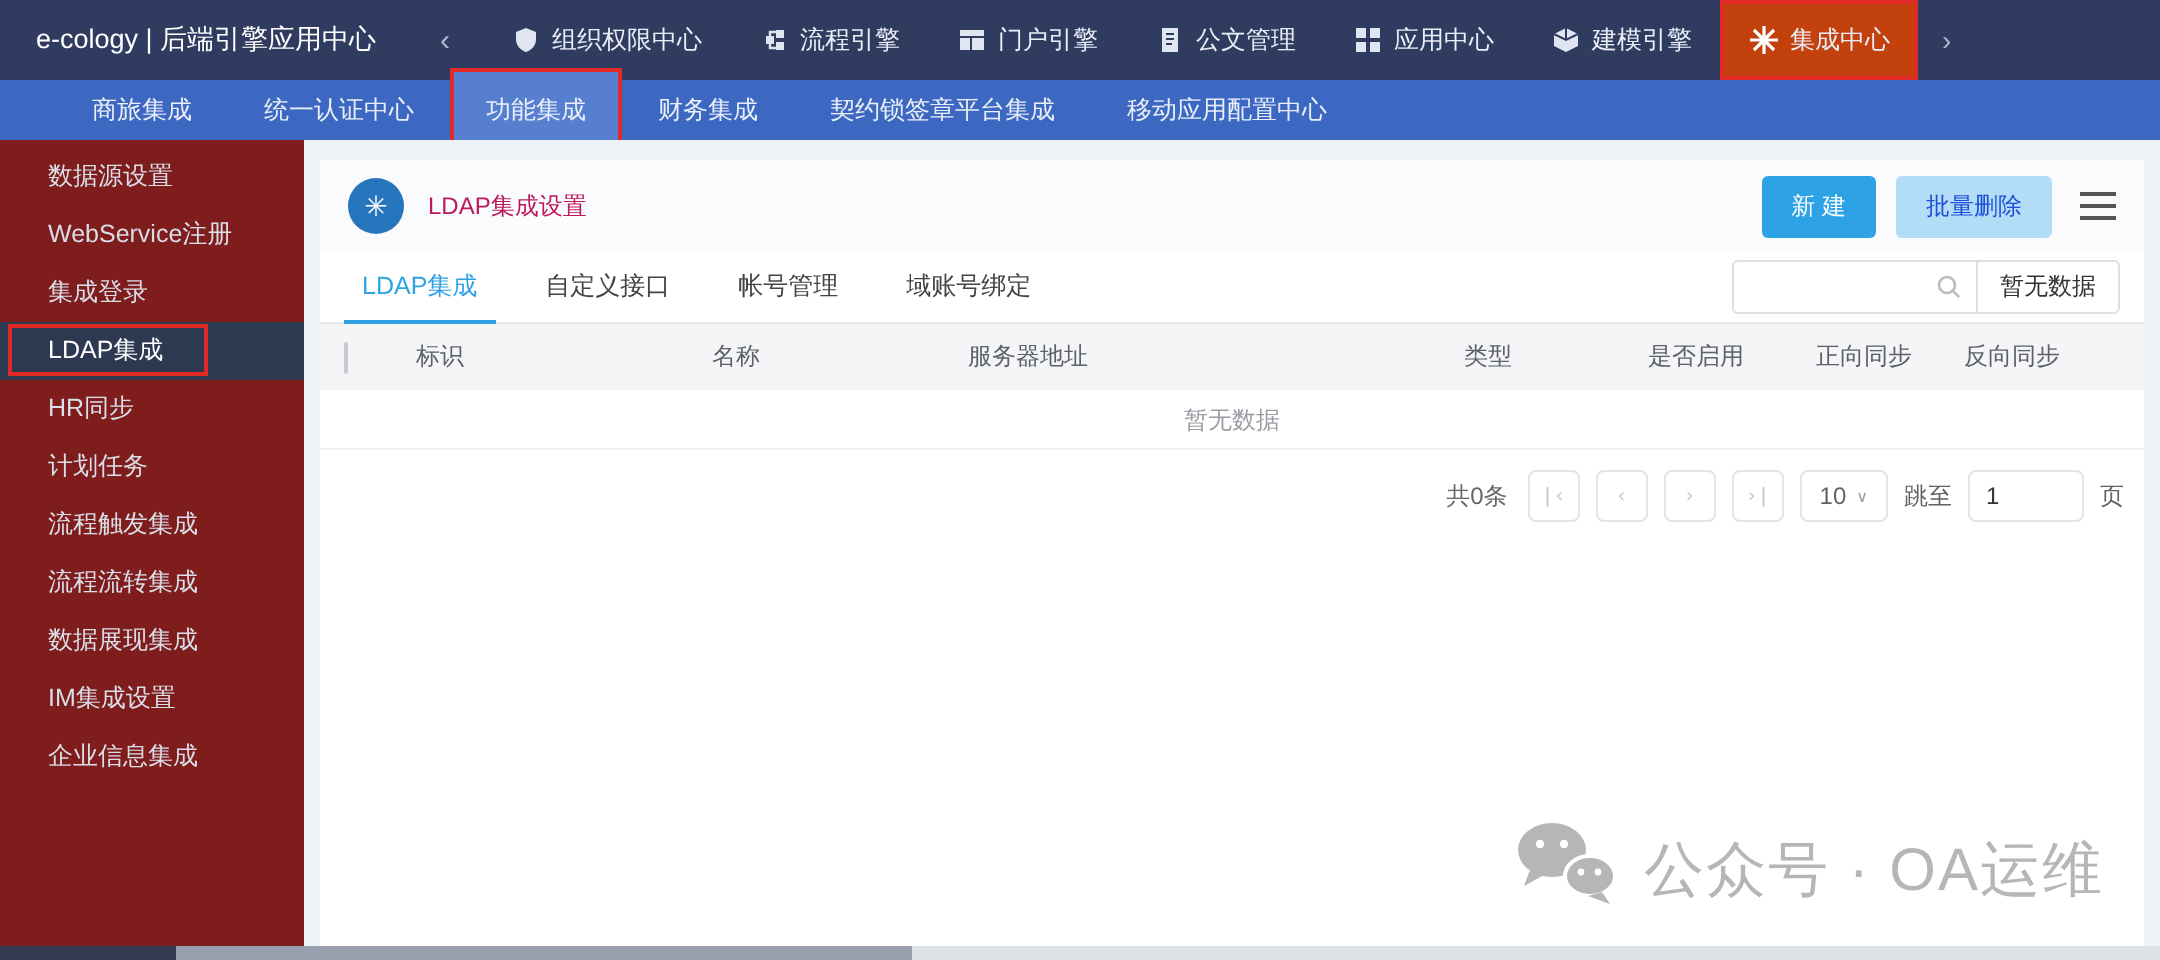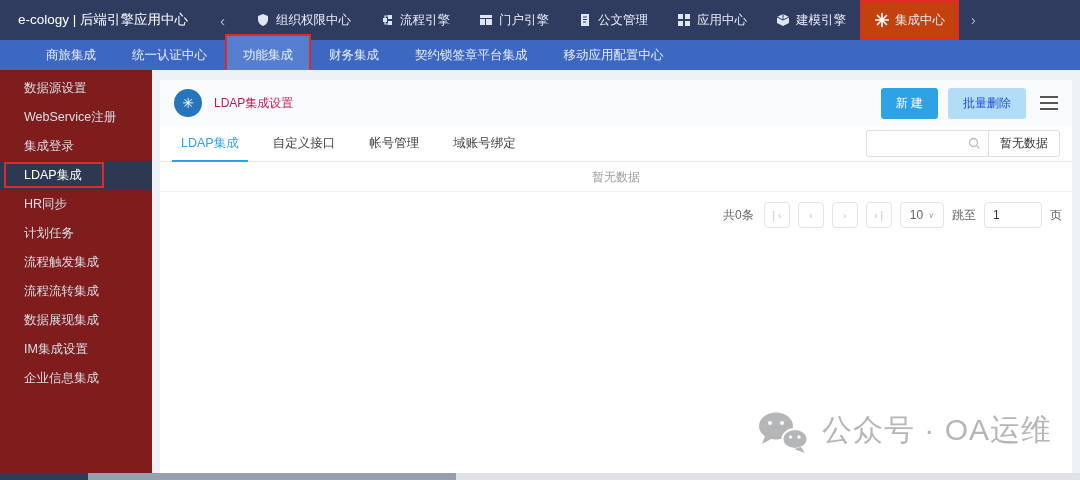--- a/index.html
+++ b/index.html
@@ -85,21 +85,21 @@
     cursor:pointer; font-family:"DejaVu Sans Mono",monospace; }
   .pg-size { height:26px; border:1px solid #e2e4e8; border-radius:4px; background:#fff; color:#5f6267;
     display:flex; align-items:center; gap:5px; padding:0 9px; cursor:pointer; }
   .pg-size .caret2 { font-size:8px; color:#9a9da3; }
   .jump-label { color:#5f6267;font-family:Liberation Serif, serif; }
   .jump-input { width:58px; height:26px; border:1px solid #e2e4e8; border-radius:4px; padding:0 8px;
     font-size:12px; font-family:inherit; outline:none; color:#333; }
   .page-unit { color:#5f6267; }
 
   
-  .watermark { position:absolute; right:28px; bottom:12px; display:flex; align-items:flex-start; gap:12px;
+  .watermark { position:absolute; right:28px; bottom:12px; display:flex; align-items:center; gap:12px;
     color:#b5b6b8; font-size:30px; letter-spacing:1px; }
 
   
   .hscroll { position:absolute; left:0; bottom:0; width:1080px; height:7px; background:#dfe3e8; }
   .hscroll .corner { position:absolute; left:0; top:0; width:88px; height:7px; background:#333a52; }
   .hscroll .thumb { position:absolute; left:88px; top:0; width:368px; height:7px; background:#99a0ad;
     cursor:grab; }
 </style>
 </head>
 <body>
@@ -234,20 +234,30 @@
               <svg width="13" height="13" viewBox="0 0 13 13">
                   <circle cx="5.5" cy="5.5" r="4" fill="none" stroke="#b9bdc3" stroke-width="1.3"></circle>
                   <path d="M8.6 8.6l3 3" stroke="#b9bdc3" stroke-width="1.3"></path>
                 </svg>
             </span>
           </div>
           <button class="adv-btn">暂无数据</button>
         </div>
       </div>
 
+      <div class="table-head">
+        <div class="th"><span class="checkbox"></span></div>
+        <div class="th">标识</div>
+        <div class="th">名称</div>
+        <div class="th">服务器地址</div>
+        <div class="th">类型</div>
+        <div class="th">是否启用</div>
+        <div class="th">正向同步</div>
+        <div class="th">反向同步</div>
+      </div>
 
       <div class="empty-row">暂无数据</div>
 
       <div class="pagination">
         <span class="pg-total">共0条</span>
         <div class="pg-btn">|‹</div>
         <div class="pg-btn">‹</div>
         <div class="pg-btn">›</div>
         <div class="pg-btn">›|</div>
         <div class="pg-size">

